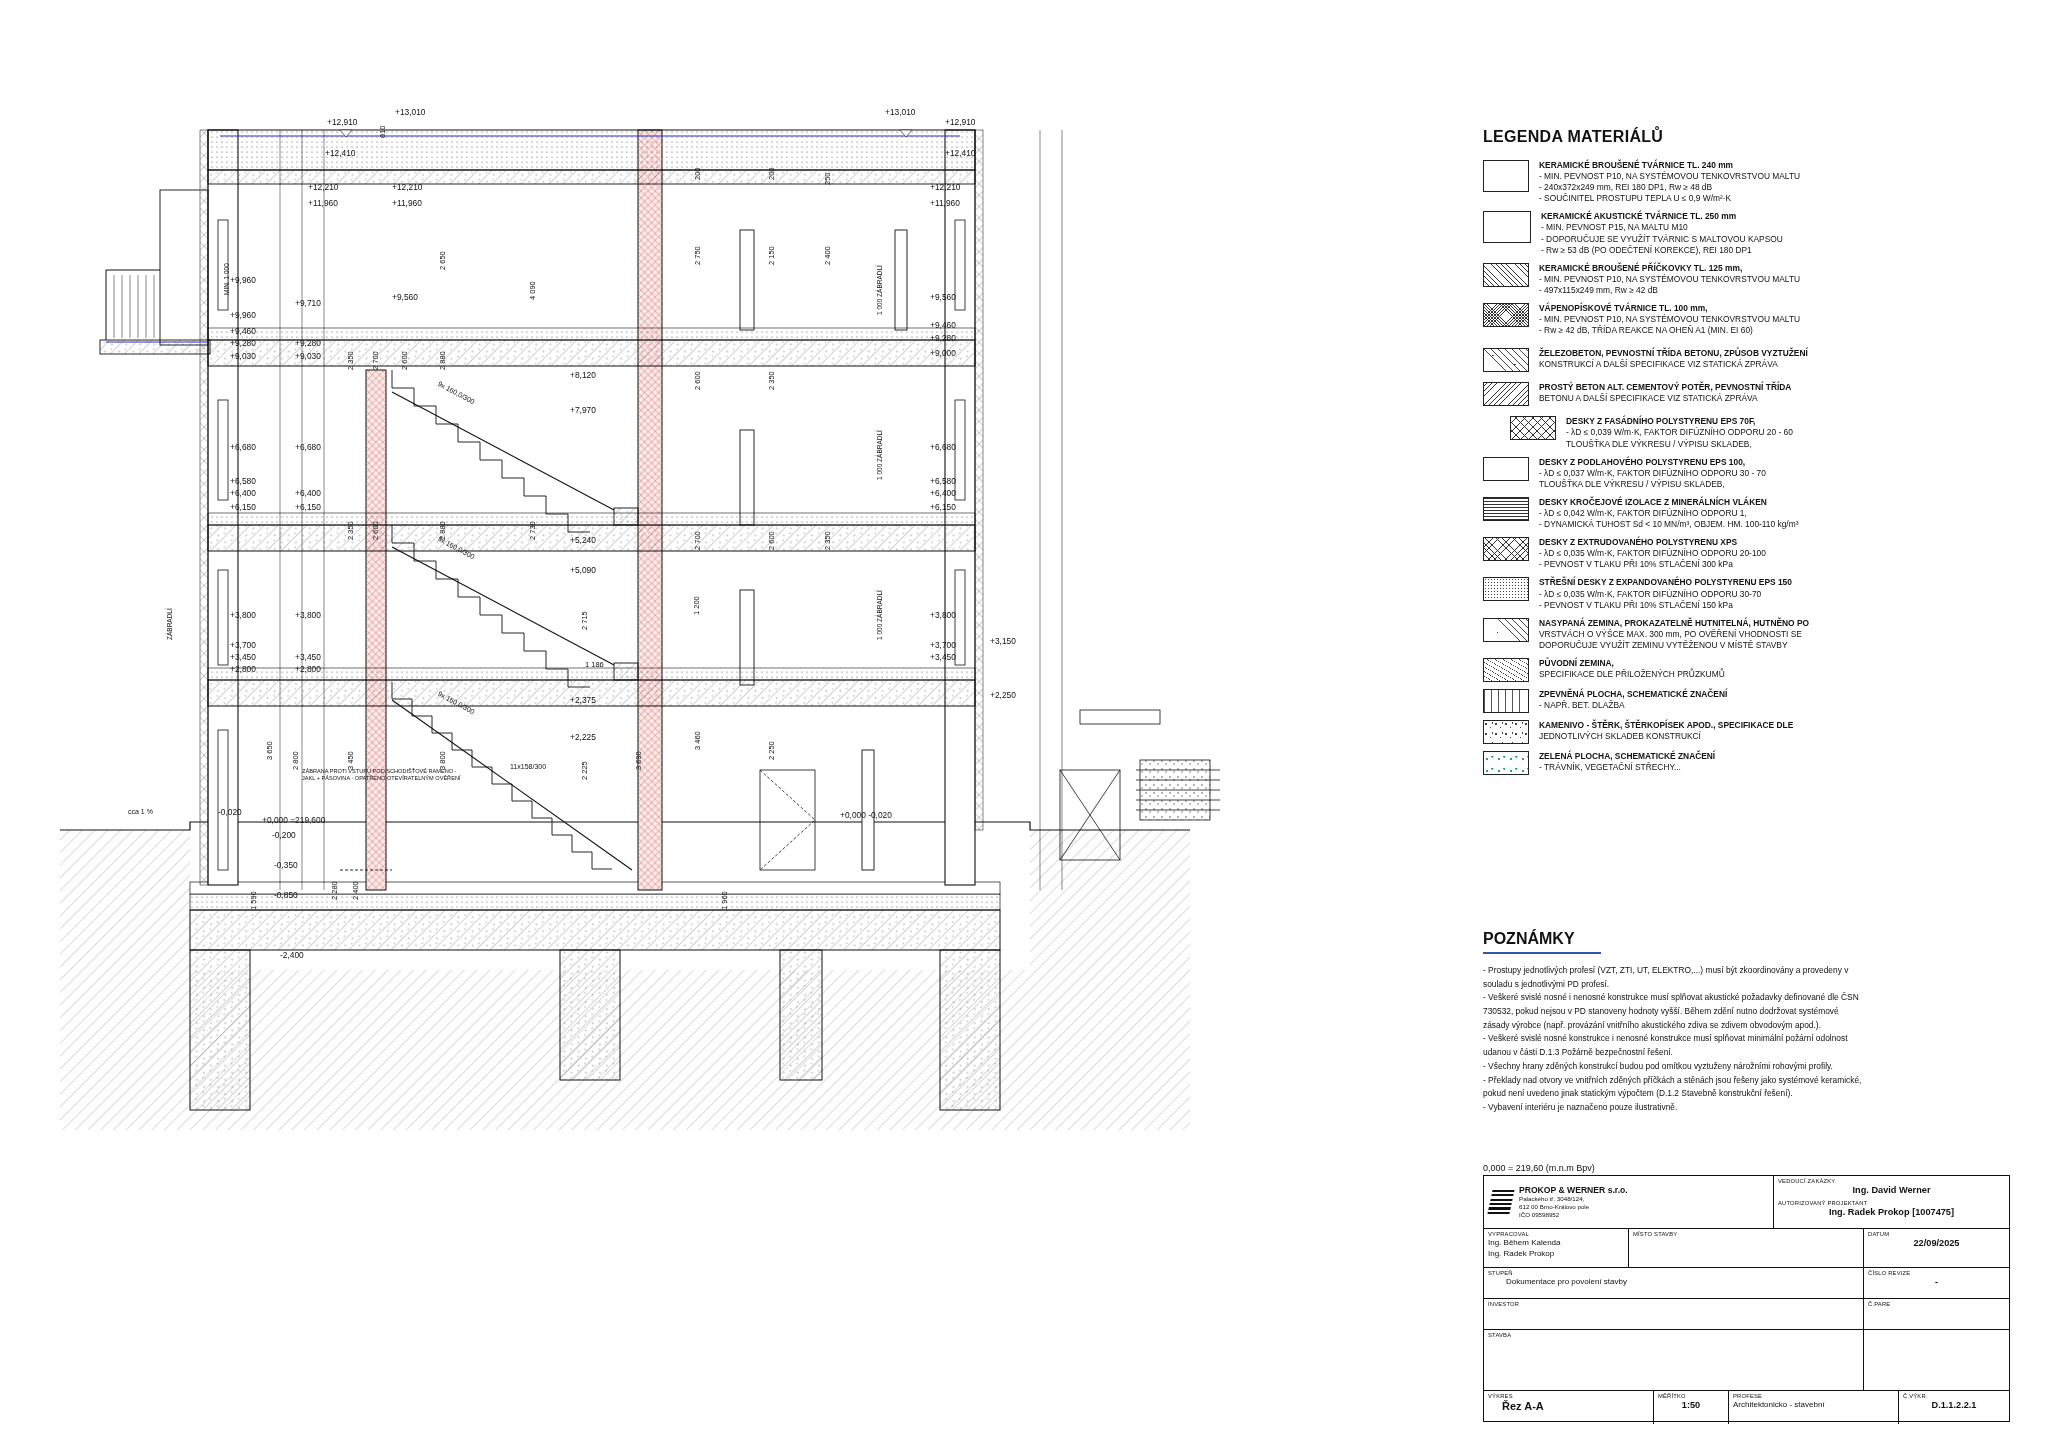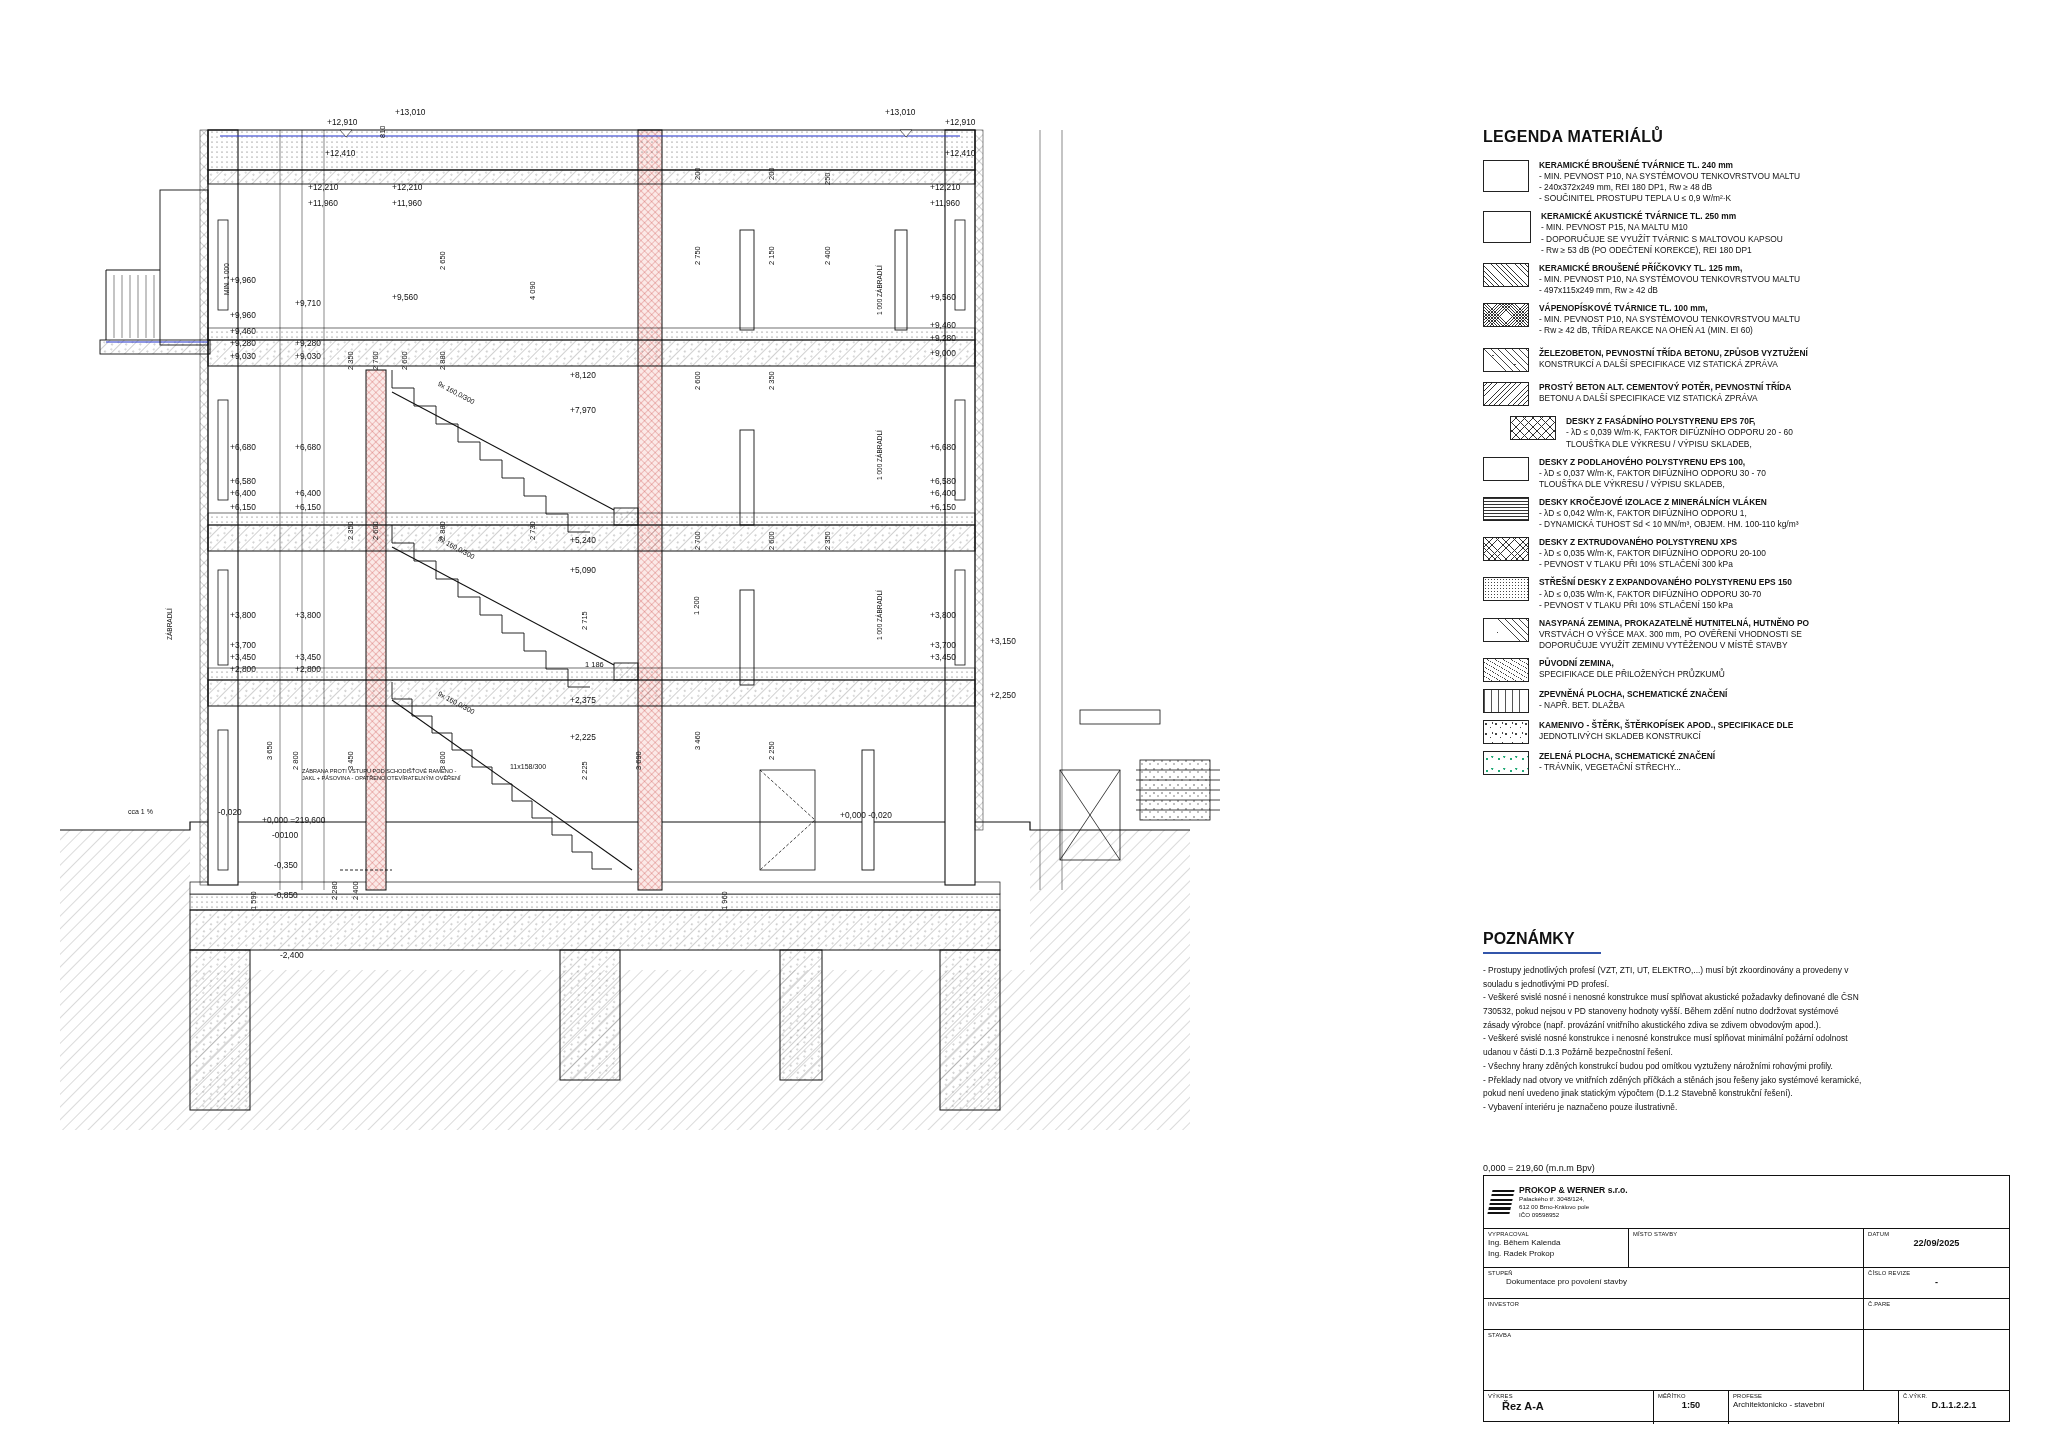--- a/index.html
+++ b/index.html
@@ -384,21 +384,21 @@
       <span style="position:absolute;left:890px;top:582px;">+3,450</span>
       <span style="position:absolute;left:950px;top:566px;">+3,150</span>
       <span style="position:absolute;left:190px;top:594px;">+2,800</span>
       <span style="position:absolute;left:255px;top:594px;">+2,800</span>
       <span style="position:absolute;left:950px;top:620px;">+2,250</span>
       <span style="position:absolute;left:530px;top:625px;">+2,375</span>
       <span style="position:absolute;left:530px;top:662px;">+2,225</span>
 
       <span style="position:absolute;left:222px;top:745px;">+0,000 =219,600</span>
       <span style="position:absolute;left:178px;top:737px;">-0,020</span>
-      <span style="position:absolute;left:232px;top:760px;">-00100</span>
+      <span style="position:absolute;left:232px;top:760px;">-0,200</span>
       <span style="position:absolute;left:234px;top:790px;">-0,350</span>
       <span style="position:absolute;left:234px;top:820px;">-0,850</span>
       <span style="position:absolute;left:240px;top:880px;">-2,400</span>
       <span style="position:absolute;left:800px;top:740px;">+0,000 -0,020</span>
       <span style="position:absolute;left:88px;top:738px;font-size:7px;">cca 1 %</span>
 
       <span style="position:absolute;left:338px;top:68px;transform:rotate(-90deg);transform-origin:left top;font-size:7.5px;">810</span>
       <span style="position:absolute;left:653px;top:110px;transform:rotate(-90deg);transform-origin:left top;font-size:7.5px;">200</span>
       <span style="position:absolute;left:727px;top:110px;transform:rotate(-90deg);transform-origin:left top;font-size:7.5px;">200</span>
       <span style="position:absolute;left:783px;top:115px;transform:rotate(-90deg);transform-origin:left top;font-size:7.5px;">250</span>
@@ -620,20 +620,26 @@
     <div class="tb-row" style="height:52px;">
       <div class="tb-cell logo-box" style="width:290px;">
         <div class="logo-mark"></div>
         <div>
           <div class="firm-name">PROKOP &amp; WERNER s.r.o.</div>
           <div class="firm-addr">Palackého tř. 3048/124,</div>
           <div class="firm-addr">612 00 Brno-Královo pole</div>
           <div class="firm-addr">IČO 09598952</div>
         </div>
       </div>
+      <div class="tb-cell" style="width:235px;">
+        <span class="tb-lab">VEDOUCÍ ZAKÁZKY</span>
+        <span class="tb-val" style="text-align:center;">Ing. David Werner</span>
+        <span class="tb-lab" style="margin-top:3px;">AUTORIZOVANÝ PROJEKTANT</span>
+        <span class="tb-val" style="text-align:center;">Ing. Radek Prokop [1007475]</span>
+      </div>
     </div>
 
     <div class="tb-row" style="height:38px;">
       <div class="tb-cell" style="width:145px;">
         <span class="tb-lab">VYPRACOVAL</span>
         <span class="tb-val sm">Ing. Během Kalenda</span>
         <span class="tb-val sm">Ing. Radek Prokop</span>
       </div>
       <div class="tb-cell" style="width:235px;">
         <span class="tb-lab">MÍSTO STAVBY</span>

